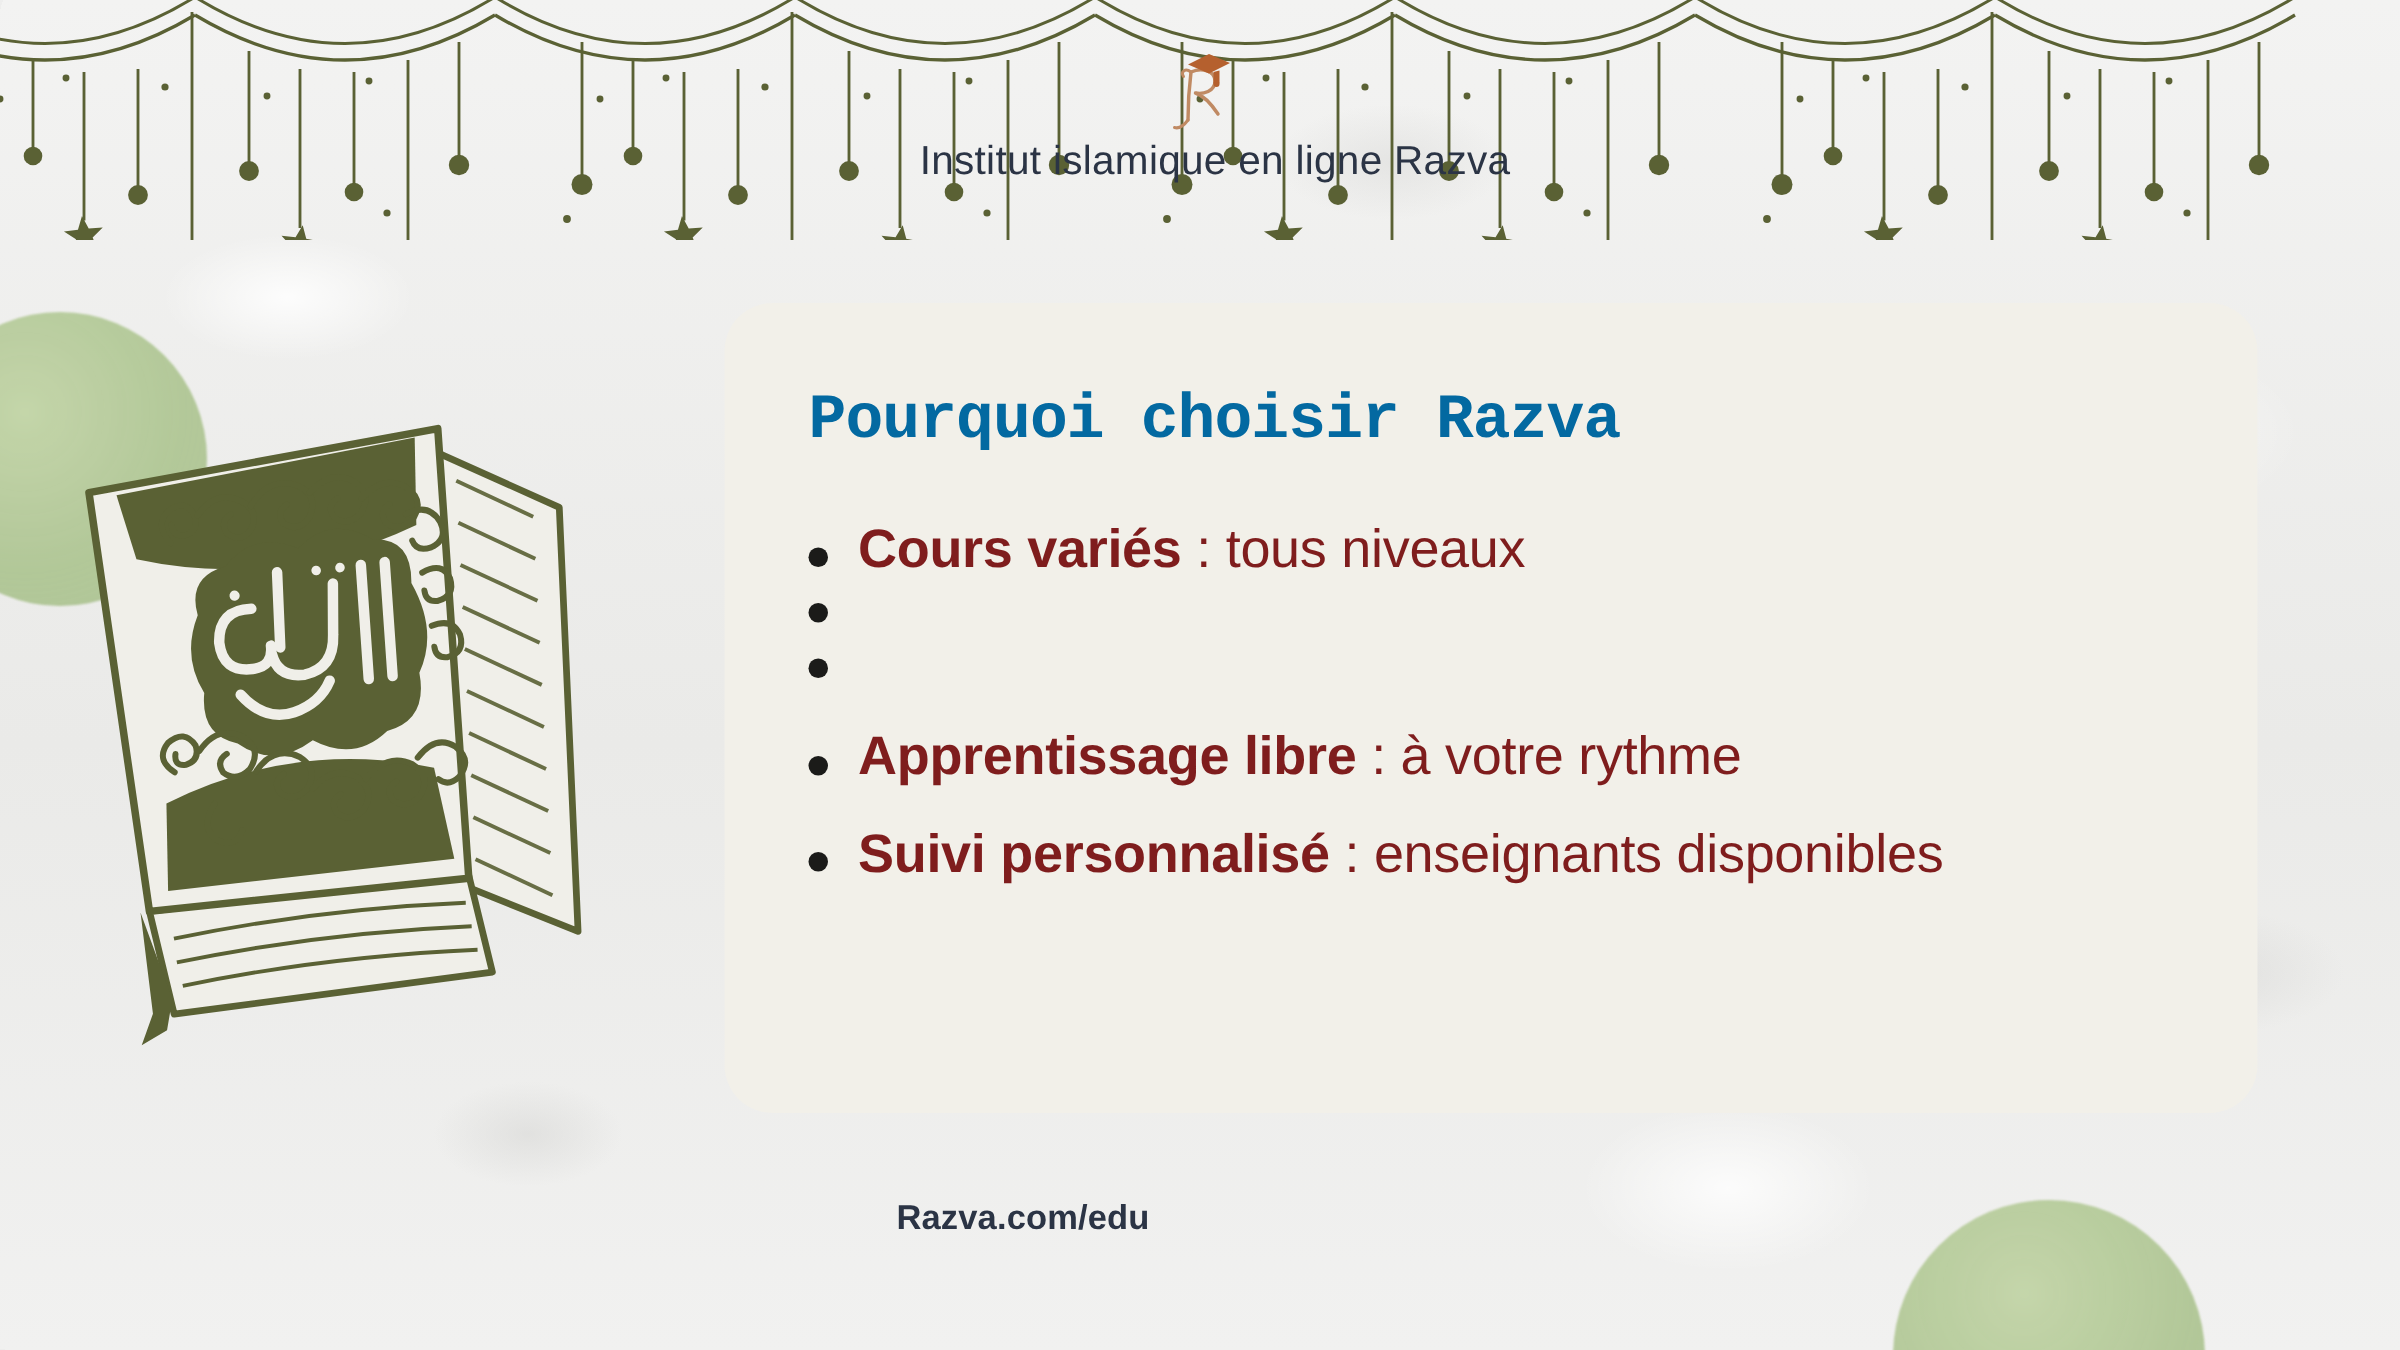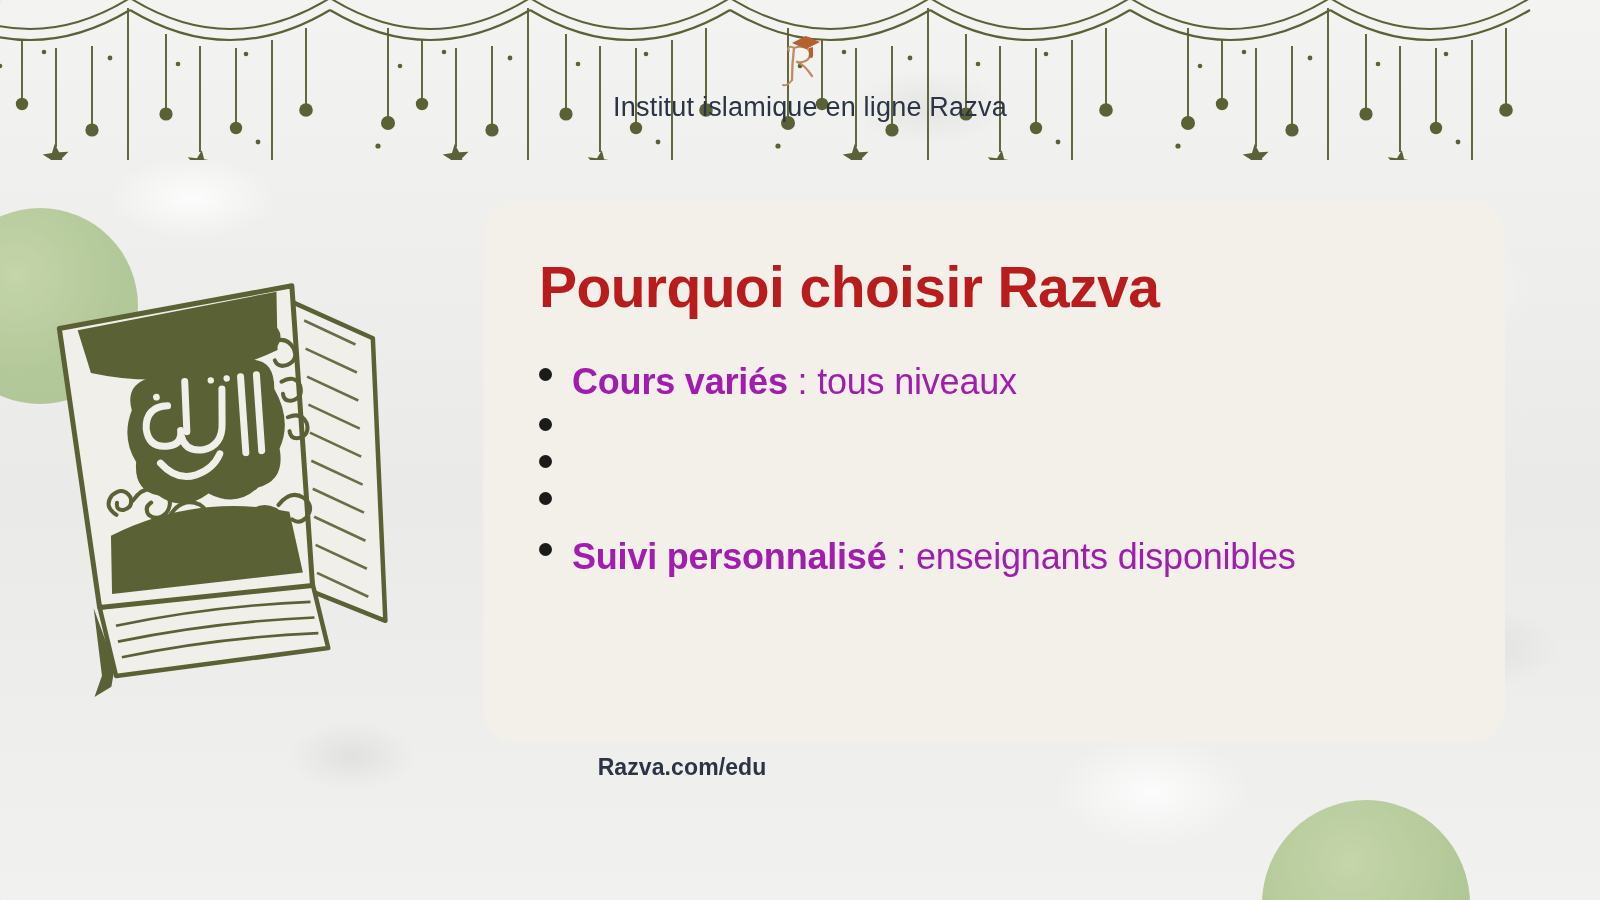--- a/index.html
+++ b/index.html
@@ -78,51 +78,52 @@
   .card{
     position:absolute;
     left:483px; top:202px;
     width:1022px; height:540px;
     background:#f2f0e9;
     border-radius:32px;
     z-index:5;
     padding:56px 48px 0 56px;
   }
   .card-title{
-    font-size:57px;
+    font-size:42px;
     font-weight:800;
     letter-spacing:-.6px;
-    color:#b91c1c;
+    color:#0369a1;
     line-height:1.05;
     margin-bottom:44px;
+    font-family:Liberation Mono, monospace;
   }
   .benefit-list{ list-style:none; }
   .benefit-item{
-    display:flex; align-items:center;
+    display:flex; align-items:flex-end;
     gap:20px;
     margin-bottom:24px;
     font-size:36px;
     line-height:1.12;
-    color:#a21caf;
+    color:#7f1d1d;
     white-space:nowrap;
   }
   .benefit-bullet{
     flex:0 0 auto;
     width:13px; height:13px;
     border-radius:50%;
     background:#1b1b19;
     transform:translateY(-8px);
   }
   .benefit-text{ letter-spacing:-.2px; }
   .benefit-lead{ font-weight:800; }
   .benefit-detail{ font-weight:400; }
 
   
   .footer-url{
-    position:absolute; left:0; top:754px; width:1364px;
+    position:absolute; left:0; top:798px; width:1364px;
     text-align:center;
     font-size:23px; font-weight:600;
     color:#2b3445;
     letter-spacing:.1px;
     z-index:6;
   }
 
   
   .book-illustration{
     position:absolute; left:36px; top:236px;
@@ -327,20 +328,23 @@
         </span>
       </li>
       <li class="benefit-item">
         <span class="benefit-bullet"></span>
       </li>
       <li class="benefit-item">
         <span class="benefit-bullet"></span>
       </li>
       <li class="benefit-item">
         <span class="benefit-bullet"></span>
+        <span class="benefit-text">
+          <span class="benefit-lead">Apprentissage libre</span><span class="benefit-detail"> : </span><span class="benefit-detail">à votre rythme</span>
+        </span>
       </li>
       <li class="benefit-item">
         <span class="benefit-bullet"></span>
         <span class="benefit-text">
           <span class="benefit-lead">Suivi personnalisé</span><span class="benefit-detail"> : </span><span class="benefit-detail">enseignants disponibles</span>
         </span>
       </li>
     </ul>
   </div>
 

